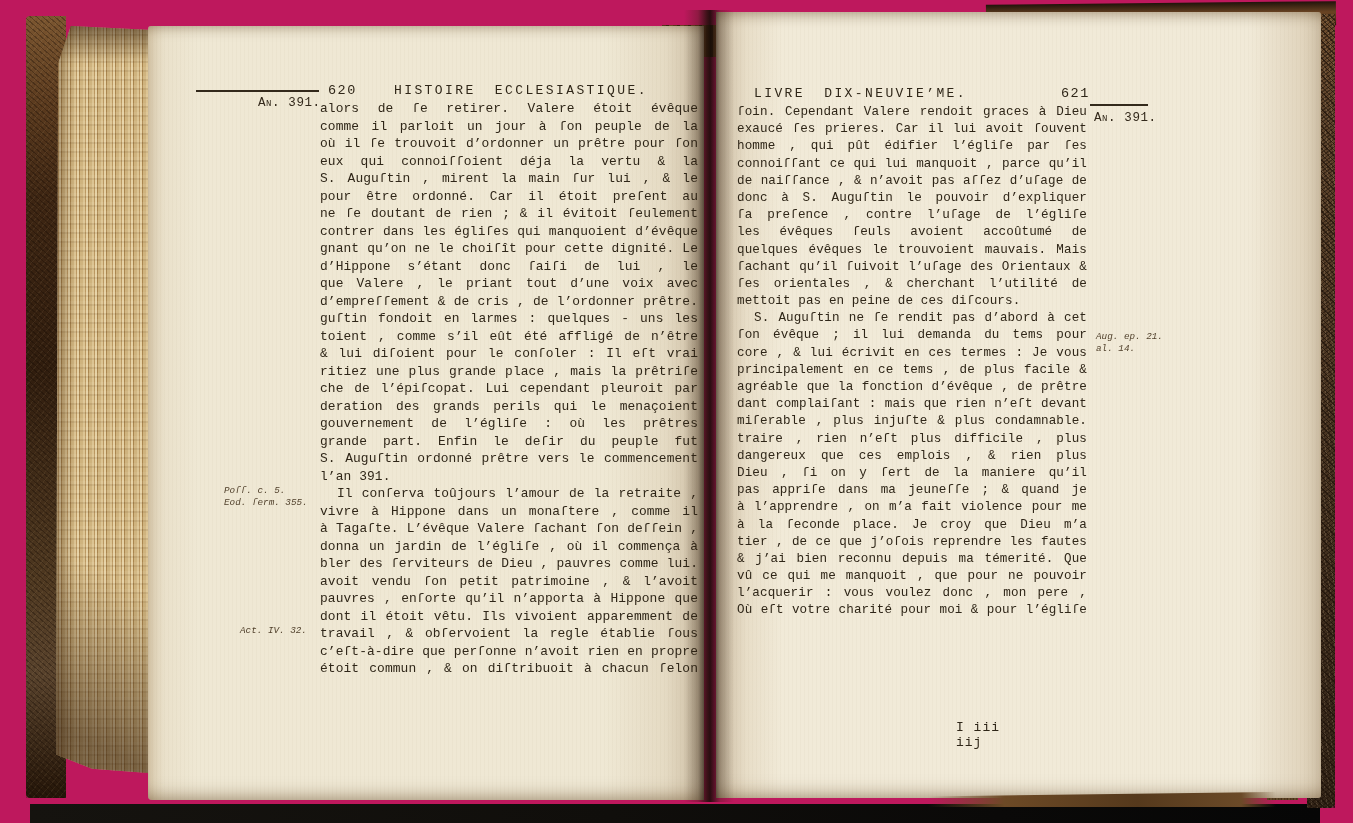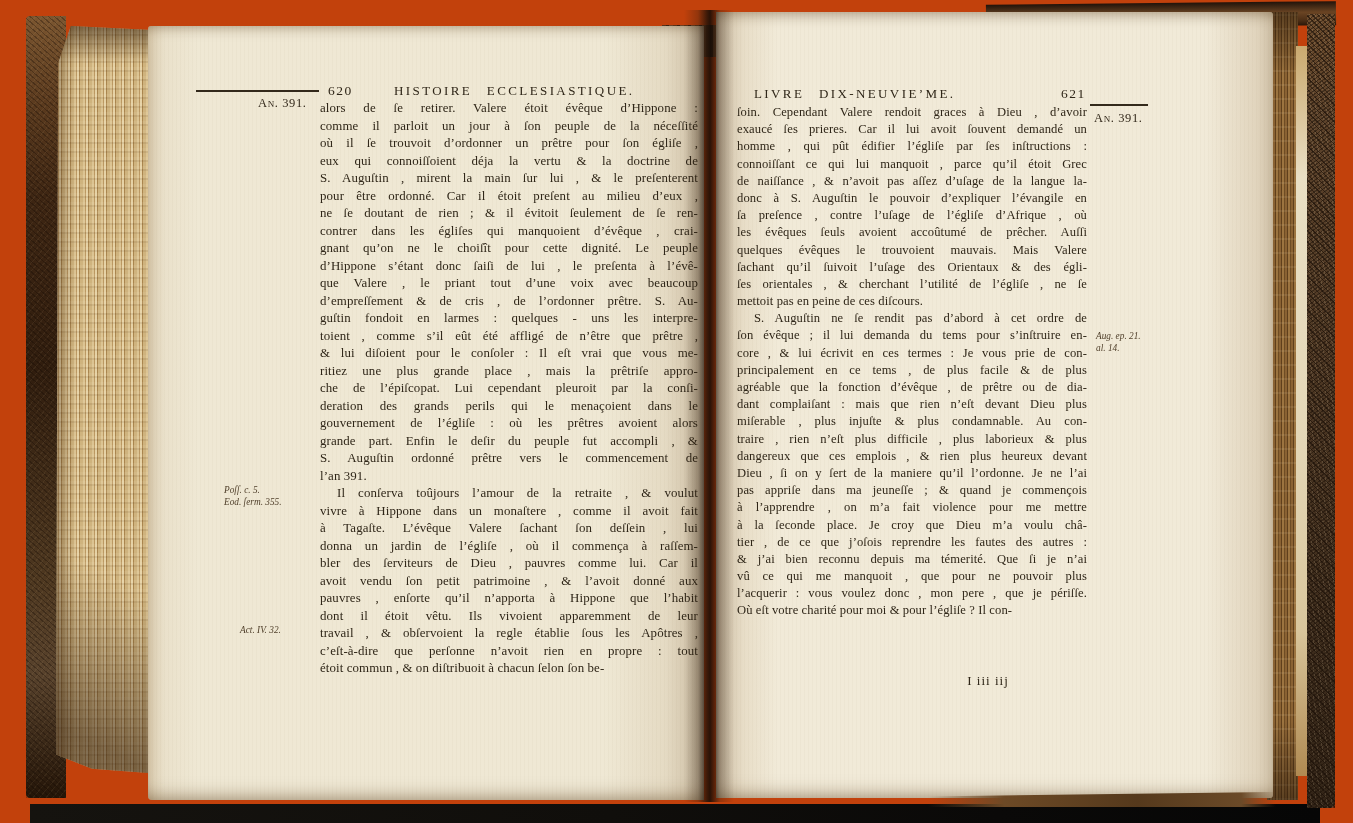--- a/index.html
+++ b/index.html
@@ -1,17 +1,17 @@
 <!DOCTYPE html>
 <html><head>
 <meta charset="utf-8">
 <style>
   html,body{margin:0;padding:0;background:#050505;}
-  .stage{position:relative;width:1353px;height:823px;background:#c2410c;overflow:hidden;
-         font-family:Liberation Serif, serif;}
+  .stage{position:relative;width:1353px;height:823px;background:#be185d;overflow:hidden;
+         font-family:Liberation Mono, monospace;}
   
   .bottom-shadow{position:absolute;left:30px;top:804px;width:1290px;height:19px;
     background:linear-gradient(90deg,#15130f 0%,#100e0b 45%,#0a0908 75%,#060606 100%);}
   .board-left{position:absolute;left:26px;top:16px;width:40px;height:782px;
     background:linear-gradient(180deg,#7b5630 0px,#5a3a1e 90px,#3e2613 180px,#301d0e 45%,#4e3820 72%,#58422c 84%,#241508 100%);
     border-radius:4px 0 0 4px;}
   .board-left::after{content:"";position:absolute;inset:0;
     background:repeating-linear-gradient(41deg,rgba(20,10,4,.45) 0 1px,transparent 1px 4px),
                repeating-linear-gradient(-50deg,rgba(230,200,150,.10) 0 1px,transparent 1px 5px);
     opacity:.7;}
@@ -51,39 +51,39 @@
   .page-left{left:148px;top:26px;width:556px;height:774px;border-radius:3px 0 0 4px;
     background-image:
       linear-gradient(90deg,rgba(150,110,55,.25) 0%,rgba(150,110,55,.06) 3%,transparent 9%,transparent 82%,rgba(140,100,50,.10) 93%,rgba(110,75,35,.30) 100%),
       repeating-linear-gradient(90deg,rgba(120,90,40,.03) 0 1px,transparent 1px 4px);
     box-shadow:inset 0 10px 14px -10px rgba(90,60,25,.55),inset 0 -14px 18px -12px rgba(90,60,25,.55);}
   .page-right{left:716px;top:12px;width:557px;height:786px;border-radius:0 3px 3px 0;
     background-color:#f1ead8;
     background-image:
       linear-gradient(90deg,rgba(110,75,35,.32) 0%,rgba(150,110,55,.10) 5%,transparent 11%,transparent 88%,rgba(140,100,50,.16) 97%,rgba(120,85,40,.28) 100%),
       repeating-linear-gradient(90deg,rgba(120,90,40,.03) 0 1px,transparent 1px 4px);
-    box-shadow:inset 0 12px 14px -10px rgba(90,60,25,.5),inset 0 -14px 18px -12px rgba(90,60,25,.55);}
+    box-shadow:inset 0 12px 14px -10px rgba(90,60,25,.5),inset 0 -14px 18px -12px rgba(90,60,25,.55);padding-left:48px;}
   .gutter{position:absolute;left:684px;top:10px;width:50px;height:792px;z-index:3;pointer-events:none;
     background:linear-gradient(90deg,rgba(30,18,8,0) 0%,rgba(45,28,12,.32) 28%,rgba(28,16,7,.8) 46%,rgba(20,12,6,.88) 52%,rgba(45,28,12,.30) 72%,rgba(30,18,8,0) 100%);}
   
   .runhead{position:absolute;white-space:nowrap;letter-spacing:2.4px;word-spacing:9px;font-size:13px;color:#2f2618;}
   .pagenum{position:absolute;white-space:nowrap;font-size:13.5px;letter-spacing:1.5px;color:#2f2618;}
   .margin-rule{position:absolute;border-top:2px solid #33291b;}
   .margin-year{position:absolute;font-variant:small-caps;font-size:12.5px;letter-spacing:.6px;color:#33291b;white-space:nowrap;}
   .mnote{position:absolute;font-style:italic;font-size:9.3px;line-height:11.5px;color:#51412c;white-space:nowrap;}
   .mnote.ralign{text-align:left;}
   .textblock{position:absolute;color:#2f2618;}
   .tb-left{left:172px;top:74px;width:378px;font-size:12.9px;line-height:17.5px;}
   .tb-right{left:21px;top:92px;width:350px;font-size:12.6px;line-height:17.2px;}
   .tline{text-align:justify;text-align-last:justify;overflow:hidden;letter-spacing:.1px;}
   .tb-left .tline{height:17.5px;}
   .tb-right .tline{height:17.2px;}
   .tline.tlast{text-align-last:left;}
   .tline.tindent{text-indent:17px;}
-  .signature{position:absolute;font-size:13px;letter-spacing:1px;color:#2f2618;text-align:center;}
+  .signature{position:absolute;font-size:13px;letter-spacing:1px;color:#2f2618;margin-top:47px;}
 </style>
 </head>
 <body>
 
 <div class="stage">
   <div class="bottom-shadow"></div>
   <div class="board-left"></div>
   <div class="fore-edge"></div>
   <div class="headband"></div>
   <div class="top-edge-right"></div>

